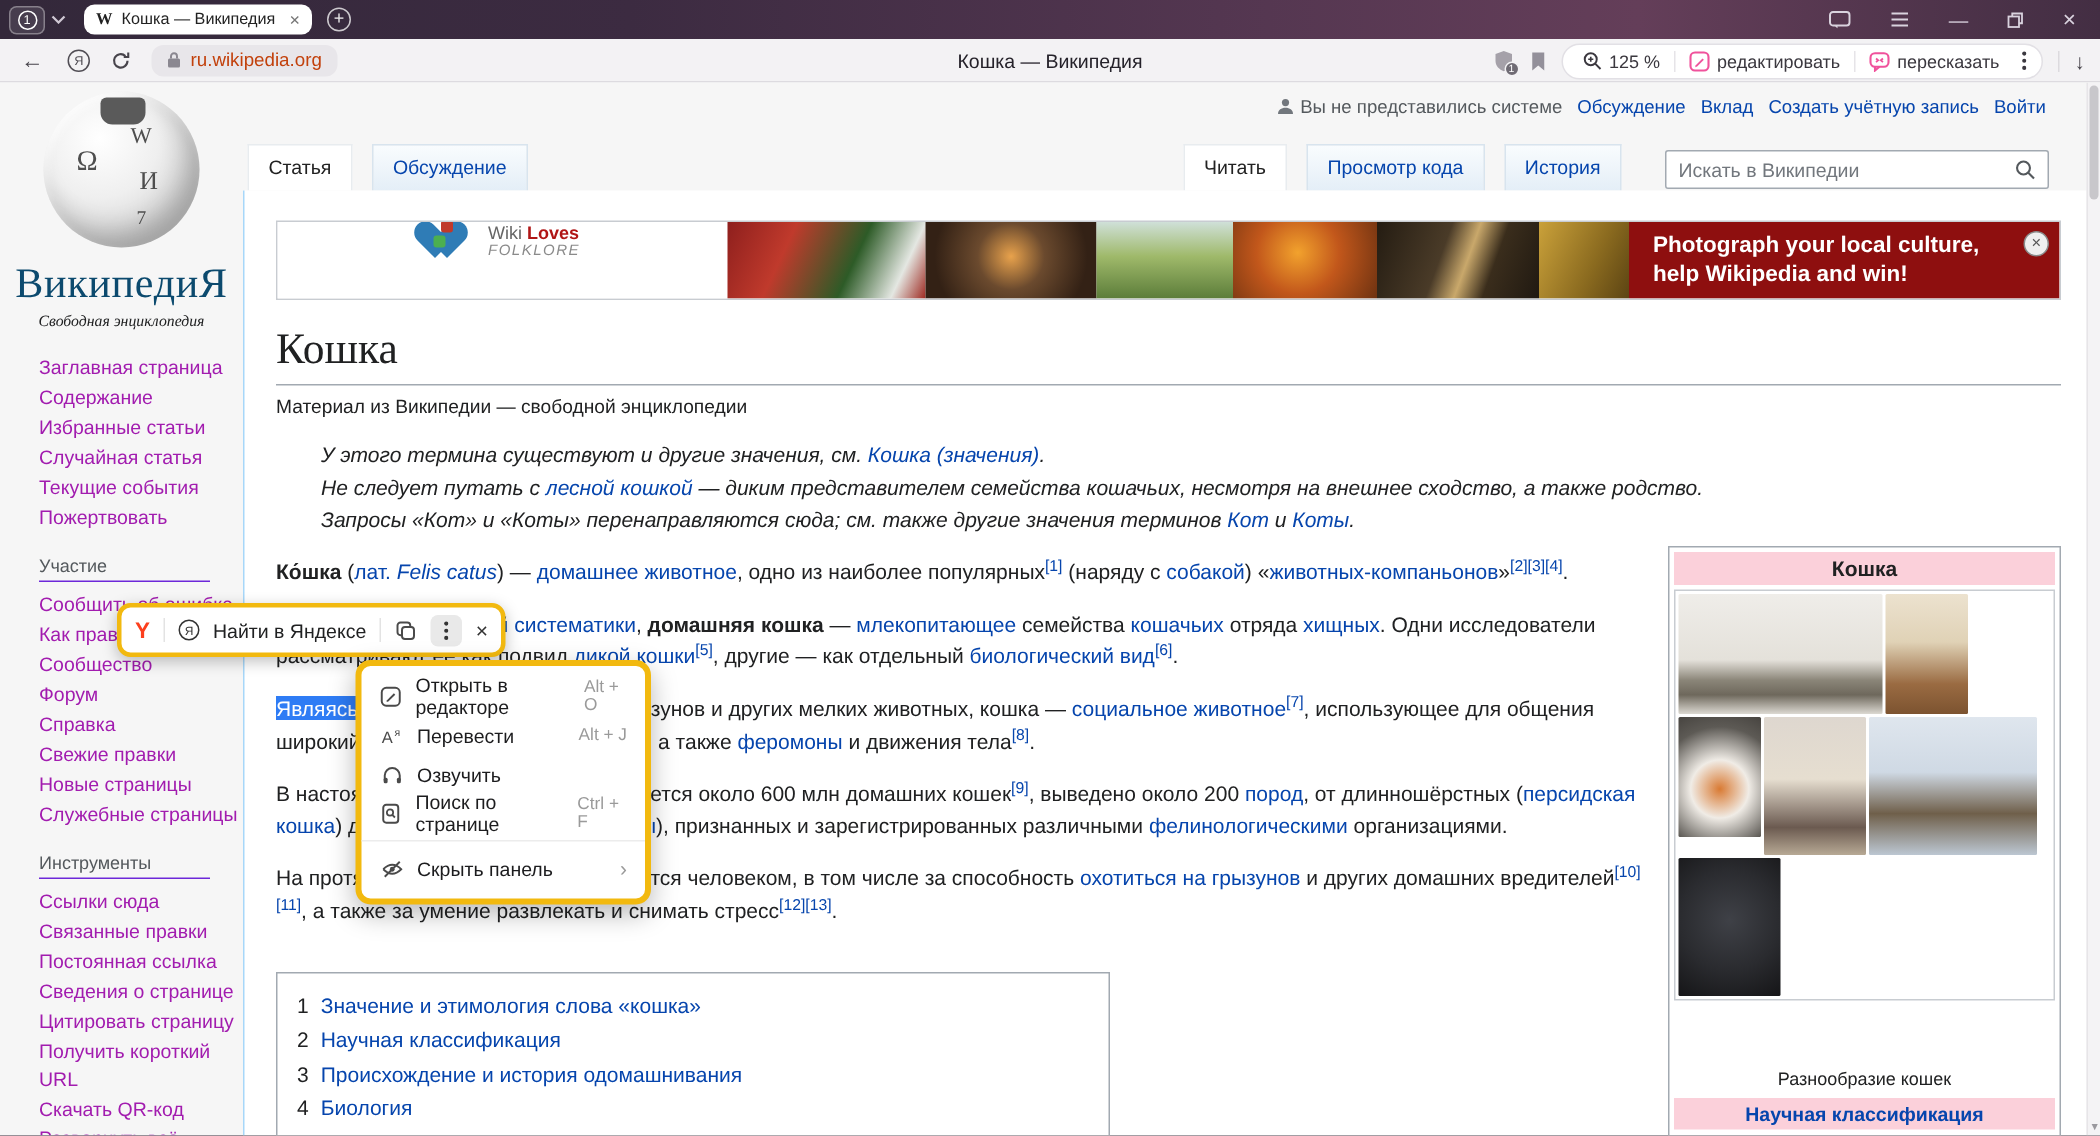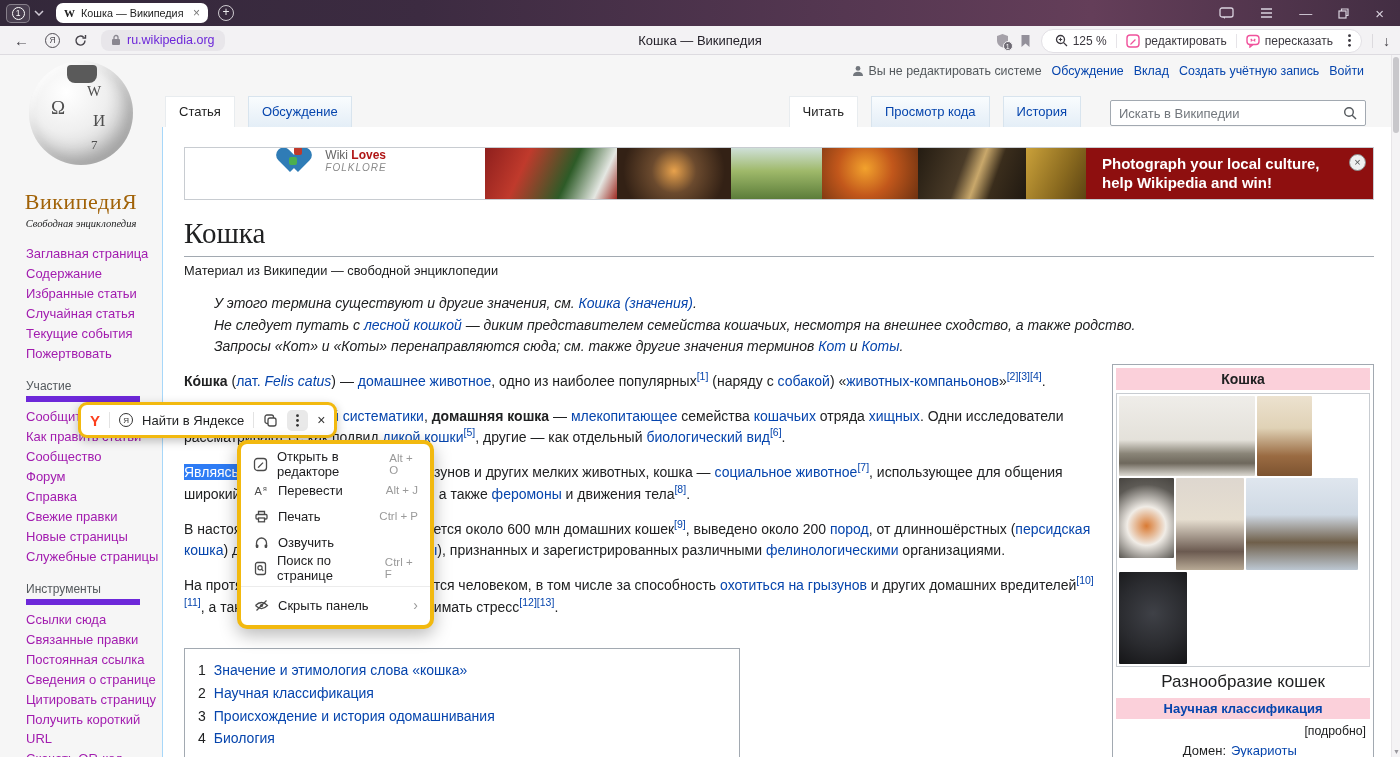--- a/index.html
+++ b/index.html
@@ -18,21 +18,21 @@
   .tab .tclose { color:#777; font-size:12px; margin-left:6px; cursor:pointer; }
   .newtab { width:16px; height:16px; border-radius:50%; border:1.4px solid rgba(255,255,255,.75); color:rgba(255,255,255,.9); font-size:12px; line-height:13px; text-align:center; margin-left:10px; cursor:pointer; }
   .winbtns { margin-left:auto; display:flex; align-items:center; gap:26px; padding-right:16px; color:#d9d2de; }
   .winbtns .wb { cursor:pointer; display:flex; align-items:center; font-size:13px; }
 
   
   .toolbar { height:29px; background:#f3f2f4; border-bottom:1px solid #dddbe0; display:flex; align-items:center; position:relative; }
   .nav-ic { color:#47444b; font-size:15px; margin-left:14px; cursor:pointer; display:flex; align-items:center; }
   .ya-circle { width:15px; height:15px; border:1.4px solid #504d54; border-radius:50%; font-size:8.5px; color:#504d54; display:flex; align-items:center; justify-content:center; margin-left:16px; cursor:pointer; }
   .url-pill { background:#e8e6ea; border-radius:8px; height:21px; padding:0 10px; display:flex; align-items:center; gap:6px; margin-left:14px; cursor:pointer; }
-  .url-pill .url { font-size:12.5px; color:#6d28d9; }
+  .url-pill .url { font-size:12.5px; color:#c2410c; }
   .center-title { position:absolute; left:0; right:0; text-align:center; font-size:13px; color:#25222a; pointer-events:none; }
   .tb-right { position:absolute; right:10px; top:0; height:29px; display:flex; align-items:center; gap:10px; }
   .protect { position:relative; cursor:pointer; display:flex; }
   .protect .badge { position:absolute; right:-3px; bottom:-2px; width:10px; height:10px; border-radius:50%; background:#6f6b74; color:#fff; font-size:7px; line-height:10px; text-align:center; border:1px solid #f3f2f4; }
   .pill { background:#fff; border:1px solid #e2e0e5; border-radius:13px; height:24px; display:flex; align-items:center; padding:0 4px; }
   .pill .item { display:flex; align-items:center; gap:5px; padding:0 9px; font-size:12px; color:#3b383f; cursor:pointer; }
   .pill .pdiv { width:1px; height:14px; background:#e6e4e8; }
   .tb-div { width:1px; height:14px; background:#dcdade; }
   .dl { color:#47444b; font-size:14px; cursor:pointer; }
 
@@ -42,25 +42,25 @@
   .sb { position:absolute; left:0; top:0; bottom:0; width:162px; }
   .globe { width:104px; height:104px; border-radius:50%; margin:6px auto 0; position:relative;
            background:radial-gradient(circle at 36% 30%,#ffffff 0%,#efefef 40%,#d5d5d5 70%,#bfbfbf 100%);
            box-shadow:inset -8px -10px 16px rgba(0,0,0,.22), inset 2px 3px 6px rgba(255,255,255,.9); }
   .globe:before { content:""; position:absolute; left:38px; top:4px; width:30px; height:18px; background:#5a5a5a; border-radius:4px 4px 8px 8px; }
   .globe .g { position:absolute; font-family:"Liberation Serif",serif; color:#4e4e4e; }
   .g1 { left:22px; top:36px; font-size:19px; }
   .g2 { left:58px; top:22px; font-size:15px; }
   .g3 { left:64px; top:50px; font-size:17px; }
   .g4 { left:62px; top:76px; font-size:13px; }
-  .wordmark { text-align:center; font-family:"Liberation Serif",serif; font-size:22px; color:#a16207; margin-top:24px; letter-spacing:.5px; }
+  .wordmark { text-align:center; font-family:"Liberation Serif",serif; font-size:28px; color:#0c4a6e; margin-top:9px; letter-spacing:.5px; }
   .tagline { text-align:center; font-family:"Liberation Serif",serif; font-style:italic; font-size:10.5px; color:#202122; margin-top:3px; }
   .side-list { margin:16px 0 0 26px; }
   .side-list a { display:block; font-size:13px; color:#a21caf; text-decoration:none; line-height:1.42; margin:1.5px 0; cursor:pointer; }
-  .side-header { margin:16px 0 5px 26px; color:#54595d; font-size:12px; width:114px; border-bottom:6px solid #6d28d9; padding-bottom:3px; }
+  .side-header { margin:16px 0 5px 26px; color:#54595d; font-size:12px; width:114px; border-bottom:1px solid #6d28d9; padding-bottom:3px; }
   .side-section .side-list { margin-top:6px; }
 
   .mw-head { margin-left:162px; height:72px; position:relative; }
   .personal { position:absolute; top:9px; right:36px; display:flex; align-items:center; gap:10px; font-size:12.4px; white-space:nowrap; }
   .personal .notice { color:#54595d; display:flex; align-items:center; gap:4px; }
   .personal a { color:#0645ad; text-decoration:none; cursor:pointer; }
   .left-tabs { position:absolute; bottom:0; left:3px; display:flex; }
   .right-tabs { position:absolute; bottom:0; right:34px; display:flex; align-items:flex-end; }
   .ptab { font-size:13px; padding:7px 13px 8px; color:#0645ad; background:linear-gradient(#f9fcfe,#e4eef7); border:1px solid #d8e4ee; border-bottom:none; margin-right:13px; cursor:pointer; white-space:nowrap; }
   .ptab.active { background:#fff; color:#222; border-color:#e8ecef; }
@@ -105,21 +105,21 @@
   .infobox { float:right; width:262px; border:1px solid #a2a9b1; background:#fff; margin:6px 0 12px 18px; font-size:13px; padding:3px; }
   .ib-title { background:#fbd0da; text-align:center; font-weight:bold; font-size:14px; padding:3px 0; }
   .collage { margin-top:3px; border:1px solid #c8ccd1; padding:2px; display:flex; flex-wrap:wrap; gap:2px; }
   .cat { border-radius:1px; }
   .c1 { width:136px; height:80px; background:linear-gradient(#efede9 0%,#e4e1da 55%,#8a8578 72%,#6e685c 84%,#dcd9d2 100%); }
   .c2 { width:55px; height:80px; background:linear-gradient(#ece2cf 0%,#e0d2b6 40%,#9a6b42 75%,#7c5330 100%); }
   .c3 { width:55px; height:80px; background:radial-gradient(circle at 50% 60%,#d97a33 0%,#f0ece6 35%,#5d5a55 75%,#474440 100%); }
   .c4 { width:68px; height:92px; background:linear-gradient(#ded7cf 0%,#e6ded0 45%,#6b5a50 80%,#b7a995 100%); }
   .c5 { width:112px; height:92px; background:linear-gradient(#dfe6ee 0%,#cfd9e4 40%,#6f5f4a 70%,#bcc7d2 100%); }
   .c6 { width:68px; height:92px; background:radial-gradient(circle at 50% 45%,#3f4147 0%,#2a2b2f 55%,#151517 100%); }
-  .caption { text-align:center; font-size:17px; padding:5px 0 6px; }
+  .caption { text-align:center; font-size:12px; padding:5px 0 6px;margin-top:40px; }
   .ib-header { background:#fbd0da; text-align:center; font-weight:bold; padding:3px 0; }
   .ib-header .as-link { color:#0645ad; cursor:pointer; }
   .podrobno { text-align:right; font-size:12.3px; padding:5px 4px 2px; }
   .tax { padding-bottom:6px; }
   .tax-row { display:flex; line-height:1.72; }
   .tax-label { width:110px; text-align:right; margin-right:5px; }
   .tax-value { color:#0645ad; text-decoration:none; cursor:pointer; }
 
   
   .toc { border:1px solid #a2a9b1; background:#fff; width:556px; margin-top:30px; padding:10px 0 26px; }
@@ -313,21 +313,21 @@
 
     </aside>
 
     <div class="mw-head">
       <div class="personal">
         <span class="notice">
           <svg width="12" height="12" viewBox="0 0 12 12">
               <circle cx="6" cy="3.4" r="2.4" fill="#72777d"></circle>
               <path d="M1 11 c0-2.8 2.2-4.2 5-4.2 s5 1.4 5 4.2 z" fill="#72777d"></path>
             </svg>
-          <span>Вы не редактировать системе</span>
+          <span>Вы не представились системе</span>
         </span>
         <span style="display:flex;gap:10px;">
           <a>Обсуждение</a>
             <a>Вклад</a>
             <a>Создать учётную запись</a>
             <a>Войти</a>
         </span>
       </div>
       <div class="left-tabs">
         <span class="ptab active">Статья</span>
@@ -477,31 +477,20 @@
               <text x="0.5" y="12" font-size="11" fill="#4a4a4a">A</text>
               <text x="9" y="7.5" font-size="7" fill="#4a4a4a">я</text>
             </svg>
         </span>
         <span>Перевести</span>
         <span class="sc">Alt + J</span>
       </div>
       <div class="mi">
         <span class="ic">
           <svg width="15" height="15" viewBox="0 0 15 15">
-              <path d="M4.5 5.5 V2.5 h6 v3" fill="none" stroke="#4a4a4a" stroke-width="1.3"></path>
-              <rect x="2" y="5.5" width="11" height="4.5" rx="1" fill="none" stroke="#4a4a4a" stroke-width="1.3"></rect>
-              <rect x="4.5" y="9" width="6" height="3.8" fill="#fff" stroke="#4a4a4a" stroke-width="1.3"></rect>
-            </svg>
-        </span>
-        <span>Печать</span>
-        <span class="sc">Ctrl + P</span>
-      </div>
-      <div class="mi">
-        <span class="ic">
-          <svg width="15" height="15" viewBox="0 0 15 15">
               <path d="M2.5 11.5 V8 a5 5 0 0 1 10 0 v3.5" fill="none" stroke="#4a4a4a" stroke-width="1.3"></path>
               <rect x="1.8" y="9.5" width="2.6" height="3.6" rx="1" fill="#4a4a4a"></rect>
               <rect x="10.6" y="9.5" width="2.6" height="3.6" rx="1" fill="#4a4a4a"></rect>
             </svg>
         </span>
         <span>Озвучить</span>
         <span class="sc"></span>
       </div>
       <div class="mi">
         <span class="ic">

